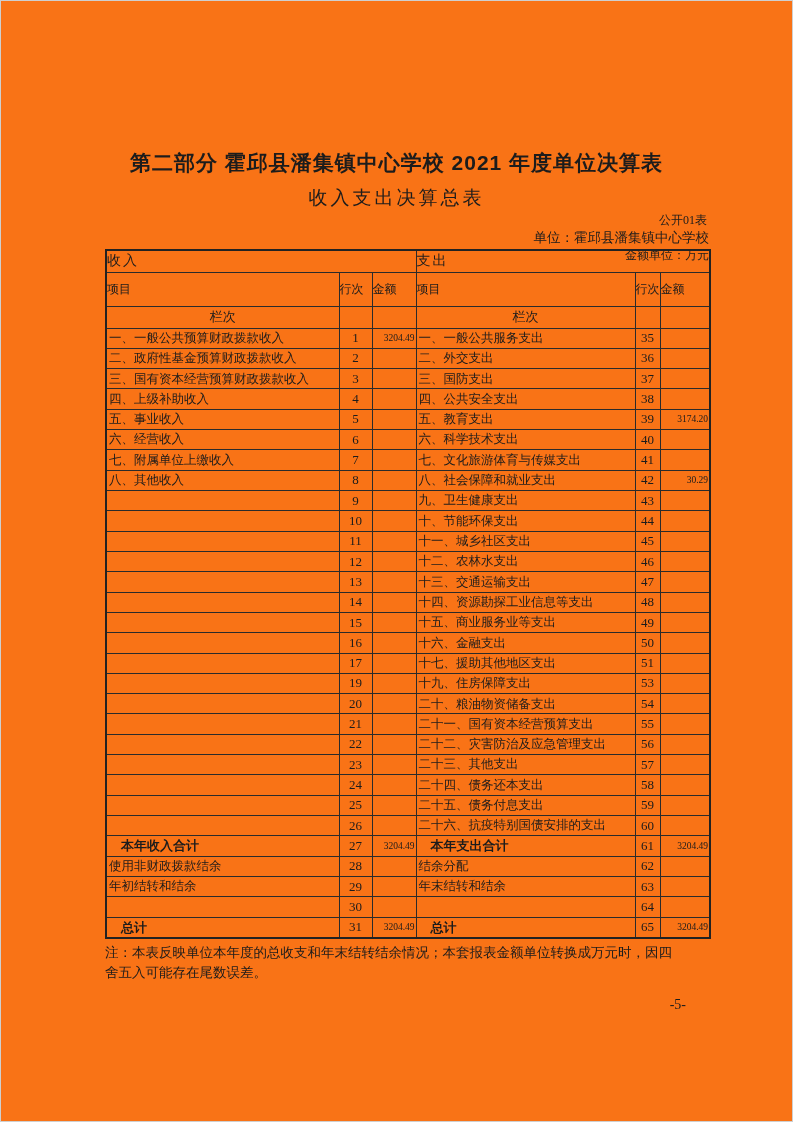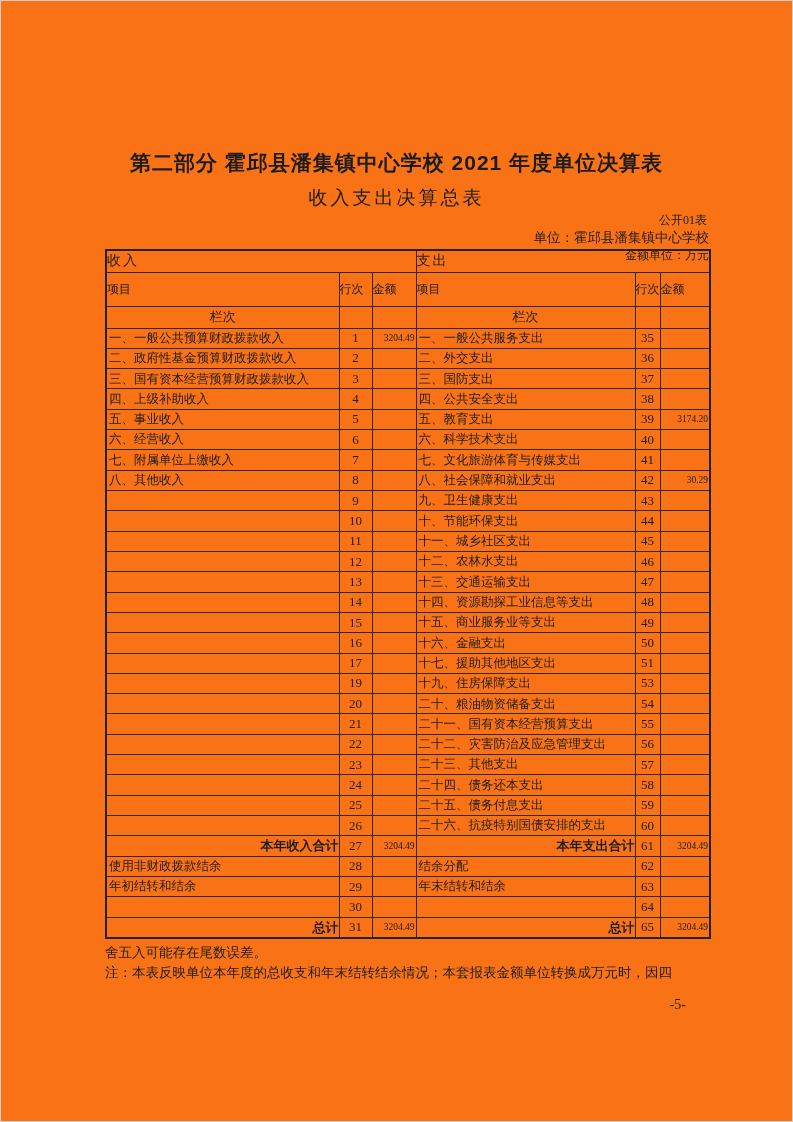--- a/index.html
+++ b/index.html
@@ -91,24 +91,24 @@
     text-align: center;
     margin-top: 32px;
   }
   td.c-item {
     font-size: 12.5px;
     text-align: left;
     padding-left: 2px;
     line-height: 1;
   }
   td.c-item.sum {
-    text-align: right;
+    text-align: left;
     font-weight: bold;
     font-size: 13px;
-    padding-left: 7px;
+    padding-left: 14px;
   }
   td.c-line {
     font-size: 13px;
     text-align: center;
   }
   td.c-amt {
     font-size: 9.5px;
     text-align: right;
     padding-right: 1px;
     font-family: "Liberation Serif", "DejaVu Serif", serif;
@@ -413,19 +413,19 @@
           <td class="c-line">31</td>
           <td class="c-amt">3204.49</td>
           <td class="c-item sum">总计</td>
           <td class="c-line">65</td>
           <td class="c-amt">3204.49</td>
         </tr>
       </tbody>
   </table>
 
   <div class="note">
+    <div>注：本表反映单位本年度的总收支和年末结转结余情况；本套报表金额单位转换成万元时，因四</div>
     <div>舍五入可能存在尾数误差。</div>
-    <div>注：本表反映单位本年度的总收支和年末结转结余情况；本套报表金额单位转换成万元时，因四</div>
   </div>
 
   <div class="page-number">-5-</div>
 
 </div>
 
 </body></html>

